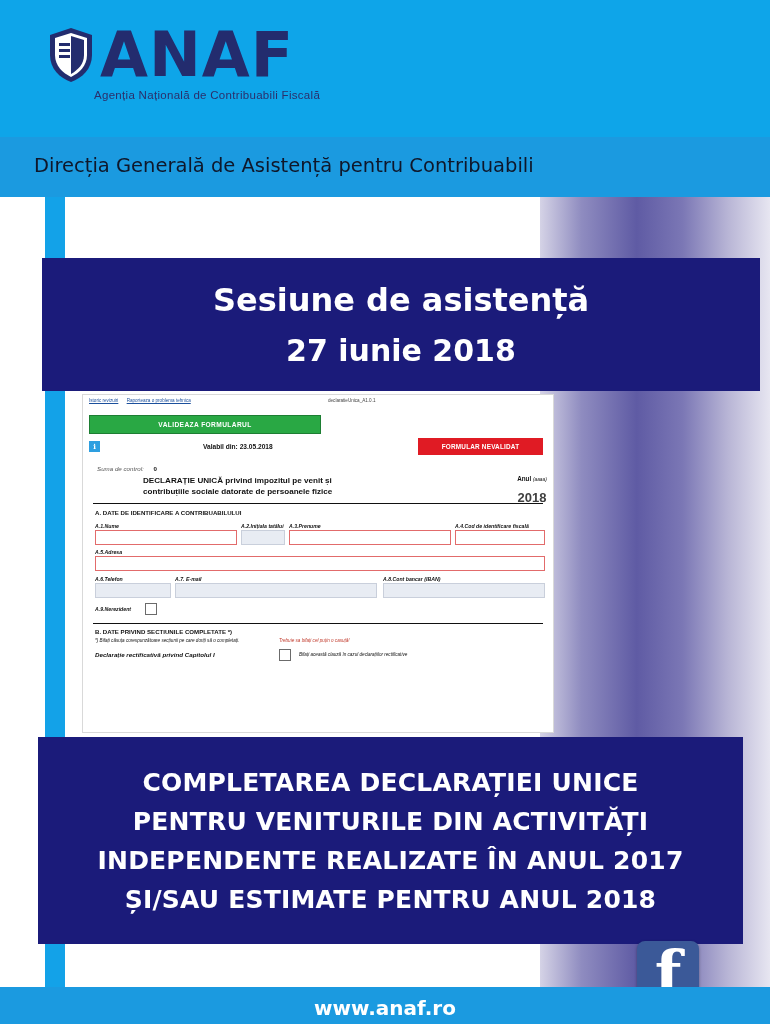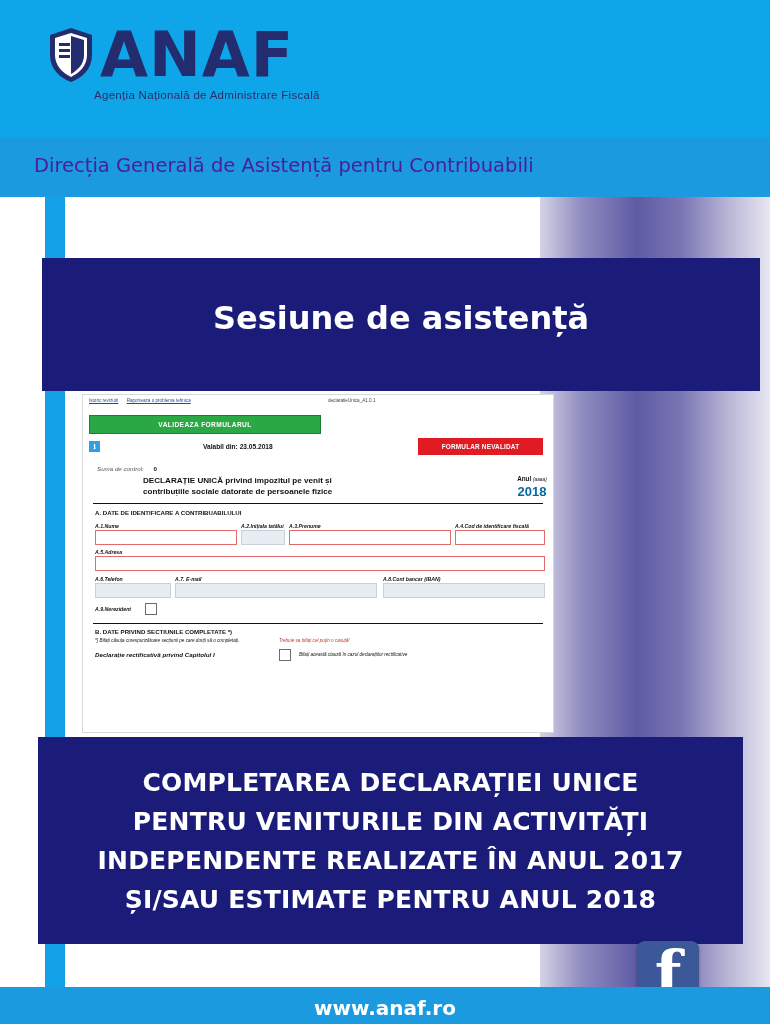--- a/index.html
+++ b/index.html
@@ -38,21 +38,21 @@
     color:#2b2f6b;
     letter-spacing:0.3px;
   }
   
   .blue-bar{
     position:absolute;left:0;top:137px;width:770px;height:60px;
     background:#1b9ae0;
   }
   .blue-bar .title{
     position:absolute;left:34px;top:17px;
-    color:#4c1d95;font-size:19.5px;font-family:"DejaVu Sans",sans-serif;
+    color:#0f172a;font-size:19.5px;font-family:"DejaVu Sans",sans-serif;
   }
   
   .body-area{
     position:absolute;left:0;top:197px;width:770px;height:790px;
     background:#ffffff;
   }
   
   .purple-panel{
     position:absolute;left:540px;top:197px;width:230px;height:790px;
     background:linear-gradient(90deg,#d5d3e6 0%, #8f8cc0 18%, #5f5ba4 42%, #7b77b5 62%, #b9b6d6 82%, #e7e6f1 100%);
@@ -148,21 +148,21 @@
   .fs-suma b{font-style:normal;color:#111;margin-left:8px;}
   .fs-title-block{
     position:absolute;left:60px;top:80px;width:350px;text-align:left;
   }
   .fs-title-block .t1{font-size:8.1px;font-weight:bold;color:#111;line-height:11px;}
   .fs-year{
     position:absolute;left:420px;top:80px;width:58px;text-align:center;
   }
   .fs-year .lbl{font-size:6.3px;font-weight:bold;color:#111;}
   .fs-year .lbl i{font-weight:normal;font-size:4.8px;}
-  .fs-year .yr{font-size:13px;font-weight:bold;color:#0369a1;margin-top:2px;}
+  .fs-year .yr{font-size:13px;font-weight:bold;color:#404040;margin-top:8px;}
   .fs-hr{
     position:absolute;left:10px;width:450px;height:1px;background:#111;
   }
   .sec-title{
     position:absolute;font-size:6.1px;font-weight:bold;color:#111;
   }
   .fld-label{
     position:absolute;font-size:5.2px;font-weight:bold;color:#111;font-style:italic;
   }
   .fld-box{
@@ -195,36 +195,37 @@
           <path d="M23 9 L36 13 L36 28 C36 37 30 43 23 47 L23 9 Z" fill="#232c6e"></path>
           <path d="M23 9 L10 13 L10 28 C10 37 16 43 23 47 L23 9 Z" fill="#ffffff"></path>
           <path d="M23 9 L10 13 L10 28 C10 37 16 43 23 47 L23 9 Z" fill="#ffffff"></path>
           <rect x="11" y="16" width="11" height="3" fill="#232c6e"></rect>
           <rect x="11" y="22" width="11" height="3" fill="#232c6e"></rect>
           <rect x="11" y="28" width="11" height="3" fill="#232c6e"></rect>
         </svg>
       </div>
       <div class="anaf-text">ANAF</div>
     </div>
-    <div class="agentia">Agenția Națională de Administrare Fiscală</div>
+    <div class="agentia">Agenția Națională de Contribuabili Fiscală</div>
   </div>
 </div>
 
 <div class="blue-bar">
   <div class="title">Direcția Generală de Asistență pentru Contribuabili</div>
 </div>
 
 <div class="body-area"></div>
 <div class="purple-panel"></div>
 <div class="left-white"></div>
 <div class="cyan-strip"></div>
 <div class="inner-white"></div>
 
 <div class="title-box">
   <div class="l1">Sesiune de asistență</div>
+  <div class="l2">27 iunie 2018</div>
 </div>
 
 <div class="form-shot">
 
   <div class="fs-topbar"></div>
   <div class="fs-links">
     <span>Istoric revizuiri</span>
     <span>Raporteaza o problema tehnica</span>
   </div>
   <div class="fs-version">declaratieUnica_A1.0.1</div>

